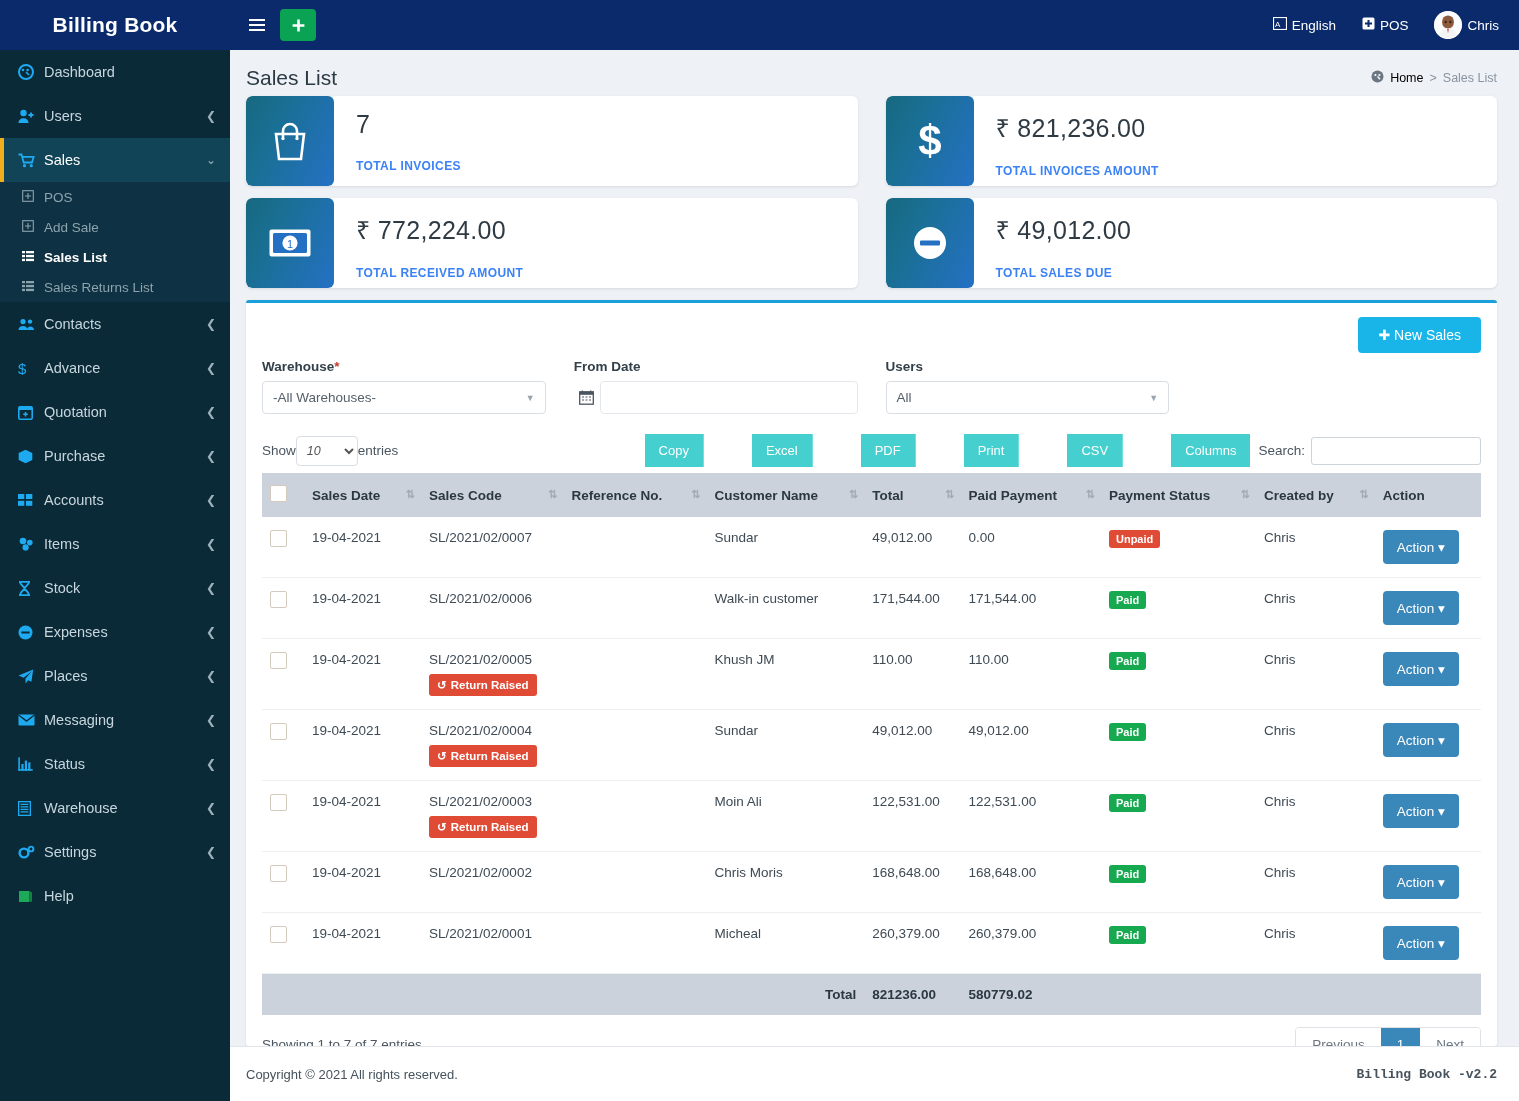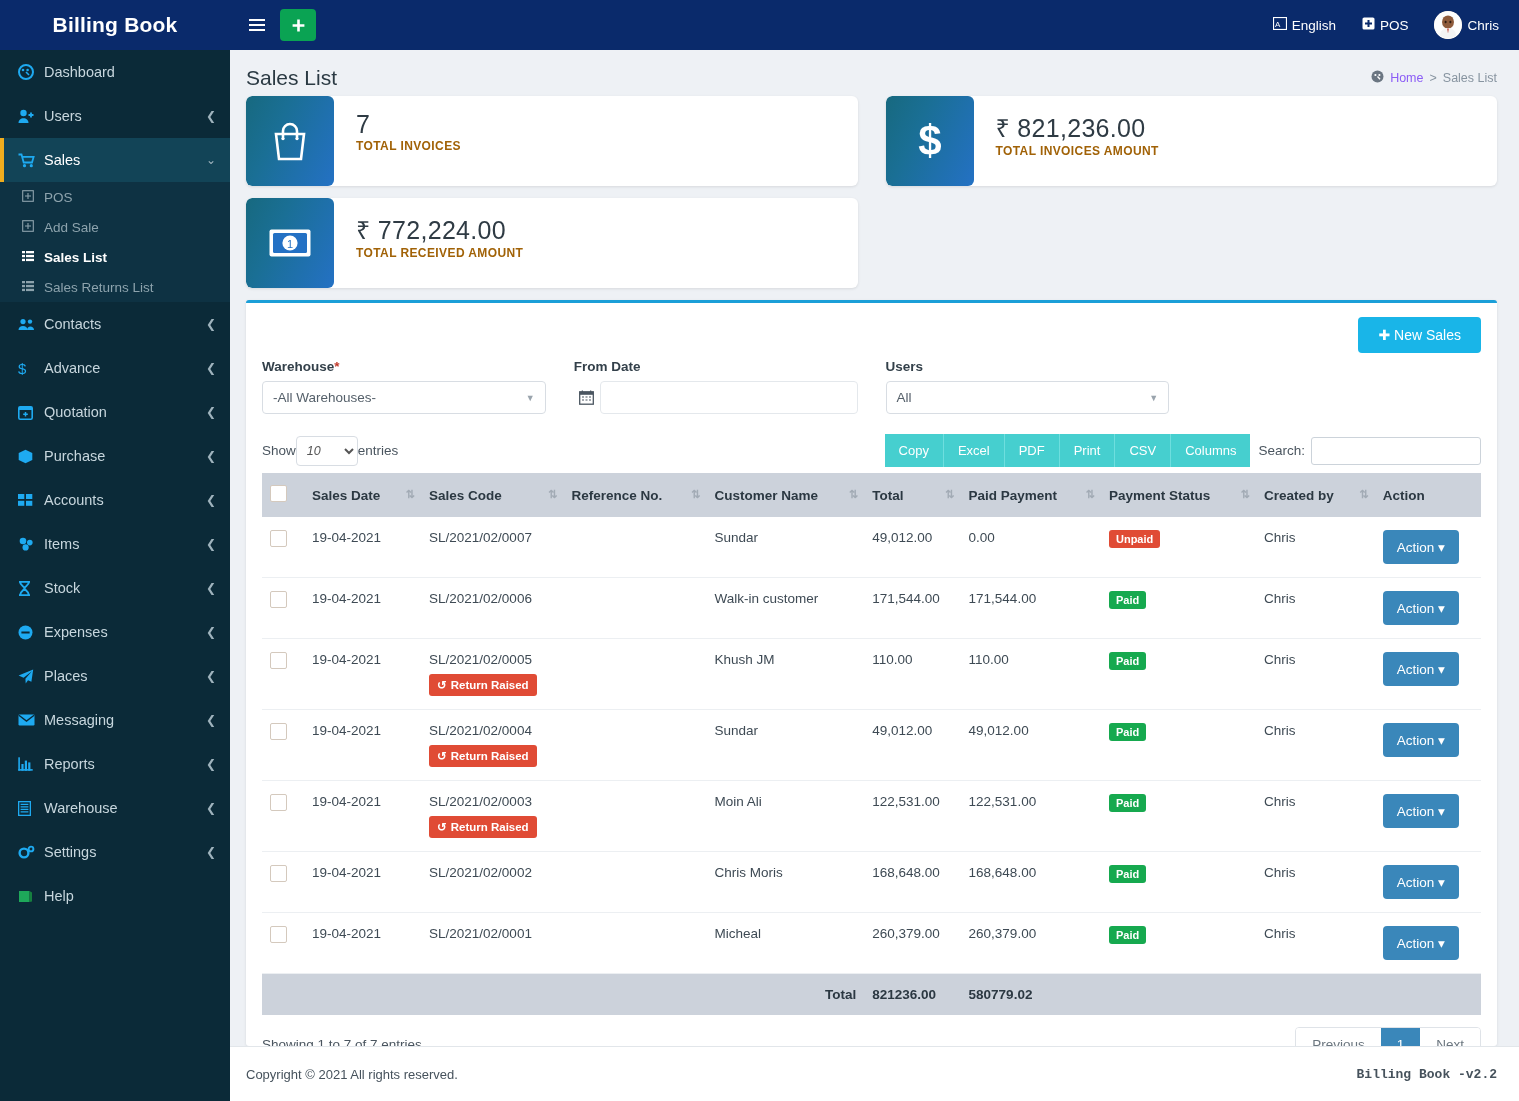--- a/index.html
+++ b/index.html
@@ -75,37 +75,37 @@
 
   .page {
     flex: 1; overflow: hidden; background: #eef1f5;
     display: flex; flex-direction: column;
   }
   .page-head {
     display: flex; align-items: center; padding: 16px 22px 6px 16px;
   }
   .page-title { font-size: 21px; color: #2b3a43; font-weight: 400; }
   .breadcrumb { margin-left: auto; font-size: 12.5px; color: #8794a0; display: flex; align-items: center; gap: 6px; }
-  .breadcrumb .bc-home { color: #8b5cf6; cursor: pointer; }
+  .breadcrumb .bc-home { color: #000000; cursor: pointer; }
   .breadcrumb .bc-cur { color: #8794a0; }
 
   
   .stats { padding: 0 22px 0 16px; display: grid; grid-template-columns: 1fr 1fr; gap: 12px 28px; }
   .stat-card {
     background: #fff; border-radius: 6px; box-shadow: 0 1px 3px rgba(0,0,0,.10);
     display: flex; align-items: stretch; height: 90px; overflow: hidden;
   }
   .stat-icon {
     width: 88px; min-width: 88px; margin: 0; border-radius: 6px;
     background: linear-gradient(115deg,#17697f 0%, #1a6f95 35%, #2471c4 100%);
     display: flex; align-items: center; justify-content: center; color: #fff;
   }
   .stat-body { padding: 14px 0 0 22px; }
   .stat-value { font-size: 25px; color: #2f3b44; font-weight: 400; letter-spacing: .3px; }
-  .stat-label { font-size: 12px; font-weight: bold; color: #a16207; letter-spacing: .4px; margin-top: 0; }
+  .stat-label { font-size: 12px; font-weight: bold; color: #3b82f6; letter-spacing: .4px; margin-top: 20px; }
 
   
   .panel {
     margin: 12px 22px 0 16px; background: #fff; border-top: 3px solid #1b9fd8;
     border-radius: 3px; box-shadow: 0 1px 3px rgba(0,0,0,.10);
     flex: 1; display: flex; flex-direction: column; overflow: hidden;
   }
   .panel-inner { padding: 14px 16px 10px 16px; }
   .new-sales-row { display: flex; justify-content: flex-end; }
   .btn-new-sales {
@@ -127,21 +127,21 @@
     font-size: 13.5px; padding: 0 10px; font-family: inherit; color: #444; outline: none;
   }
 
   
   .tbl-toolbar { display: flex; align-items: center; padding: 10px 16px 6px 16px; }
   .show-entries { display: flex; align-items: center; font-size: 13.5px; color: #4a555f; }
   .entries-select {
     width: 62px; height: 30px; border: 1px solid #d8dde3; border-radius: 4px;
     font-size: 12.5px; padding: 0 6px; background: #fff; color: #555; font-family: inherit; cursor: pointer; font-style: italic;
   }
-  .export-group { margin-left: auto; display: flex; }
+  .export-group { margin-left: auto; display: flex; gap: 48px; }
   .exp-btn {
     background: #46cfcf; color: #fff; border: none; border-right: 1px solid #6edede;
     padding: 9px 14px; font-size: 13px; cursor: pointer; font-family: inherit;
   }
   .exp-btn:last-child { border-right: none; }
   .search-wrap { display: flex; align-items: center; gap: 6px; margin-left: 8px; font-size: 13.5px; color: #4a555f; }
   .search-input {
     width: 170px; height: 28px; border: 1px solid #ccd3da; border-radius: 3px;
     font-size: 13px; padding: 0 8px; font-family: inherit; outline: none;
   }
@@ -397,21 +397,21 @@
       <div class="nav-item">
         <span class="ico">
           <svg width="15" height="14" viewBox="0 0 15 14">
               <rect x="0.3" y="0.3" width="1.6" height="13.4" fill="#1eaaf1"></rect>
               <rect x="3.4" y="7" width="2.2" height="6.7" fill="#1eaaf1"></rect>
               <rect x="6.8" y="3.6" width="2.2" height="10.1" fill="#1eaaf1"></rect>
               <rect x="10.2" y="5.4" width="2.2" height="8.3" fill="#1eaaf1"></rect>
               <rect x="0.3" y="12.1" width="14.4" height="1.6" fill="#1eaaf1"></rect>
             </svg>
         </span>
-        <span class="lbl">Reports</span>
+        <span class="lbl">Status</span>
         <span class="caret">❮</span>
       </div>
 
       <div class="nav-item">
         <span class="ico">
           <svg width="13" height="15" viewBox="0 0 13 15">
               <rect x="0.6" y="0.6" width="11.8" height="13.8" fill="none" stroke="#1eaaf1" stroke-width="1.4"></rect>
               <path d="M2.6 3.4h7.8M2.6 5.9h7.8M2.6 8.4h7.8M2.6 10.9h7.8" stroke="#1eaaf1" stroke-width="1.2"></path>
             </svg>
         </span>
@@ -547,20 +547,32 @@
                 <circle cx="22" cy="15" r="7.6" fill="#fff"></circle>
                 <text x="22" y="19.6" font-size="11" fill="#2471c4" text-anchor="middle" font-family="Liberation Sans">1</text>
               </svg>
           </div>
           <div class="stat-body">
             <div class="stat-value">₹ 772,224.00</div>
             <div class="stat-label">TOTAL RECEIVED AMOUNT</div>
           </div>
         </div>
 
+        <div class="stat-card">
+          <div class="stat-icon">
+            <svg width="42" height="42" viewBox="0 0 42 42">
+                <circle cx="21" cy="21" r="16" fill="#fff"></circle>
+                <rect x="11" y="18.4" width="20" height="5.2" rx="1" fill="#2471c4"></rect>
+              </svg>
+          </div>
+          <div class="stat-body">
+            <div class="stat-value">₹ 49,012.00</div>
+            <div class="stat-label">TOTAL SALES DUE</div>
+          </div>
+        </div>
 
       </div>
 
       <div class="panel">
 
         <div class="panel-inner">
           <div class="new-sales-row">
             <button class="btn-new-sales">
               <span>✚</span>
               <span>New Sales</span>

